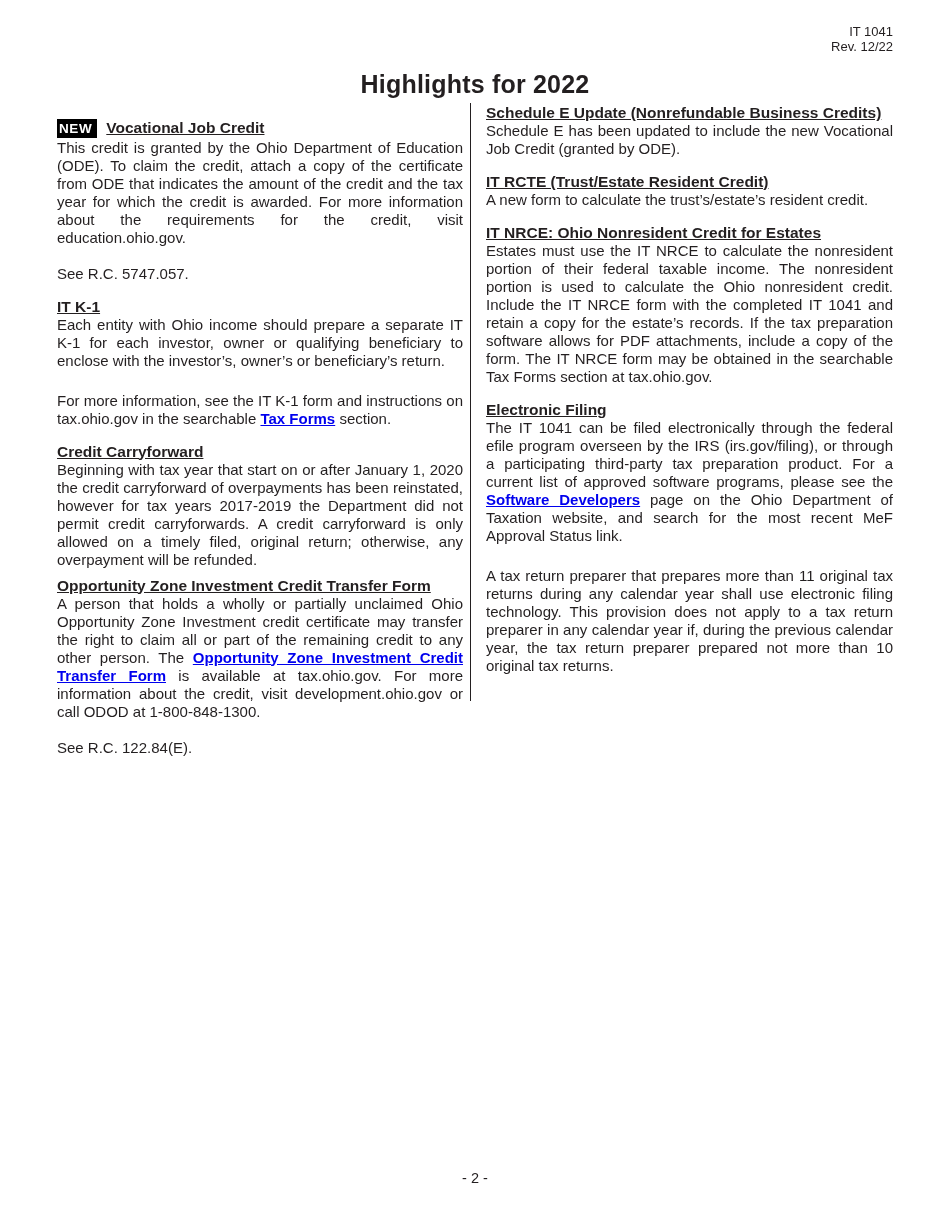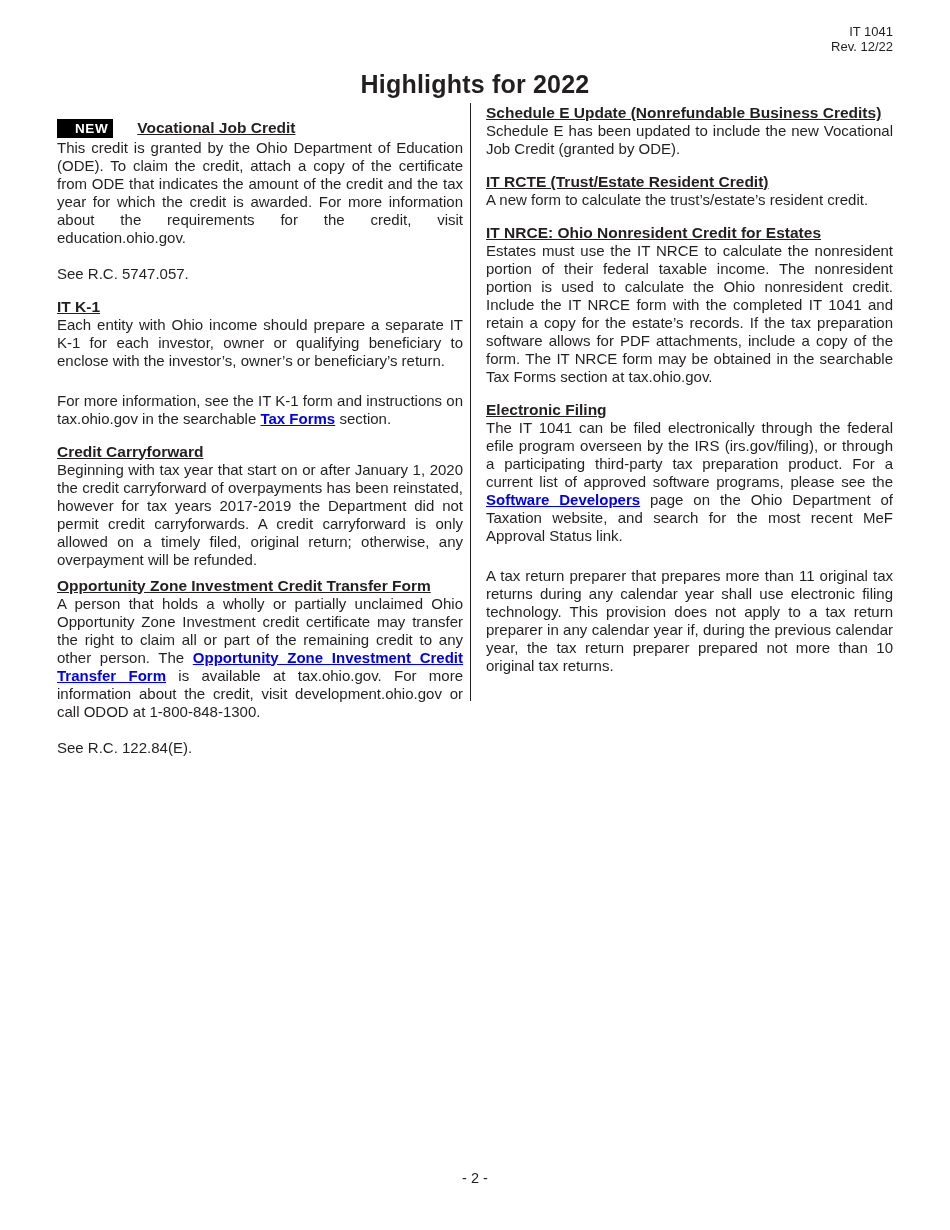--- a/index.html
+++ b/index.html
@@ -52,22 +52,22 @@
   }
   .body-p.gap { margin-top: 22px; }
   .ref-line {
     font-size: 15px; line-height: 18px; margin: 18px 0 0 0;
   }
 
   .badge-row { display: flex; align-items: center; margin: 0 0 1px 0; }
   .new-badge {
     background: #000000; color: #ffffff;
     font-weight: bold; font-size: 13.5px; line-height: 13.5px;
-    padding: 3px 5px 2px 18px; letter-spacing: 0.6px;
-    display: inline-block; margin-right: 24px;
+    padding: 3px 5px 2px 2px; letter-spacing: 0.6px;
+    display: inline-block; margin-right: 9px;
   }
 
   .link {
     color: #0000ee; font-weight: bold; text-decoration: underline;
     cursor: pointer;
   }
 
   .page-number {
     position: absolute; bottom: 44px; left: 0; width: 100%;
     text-align: center; font-size: 14.5px;

